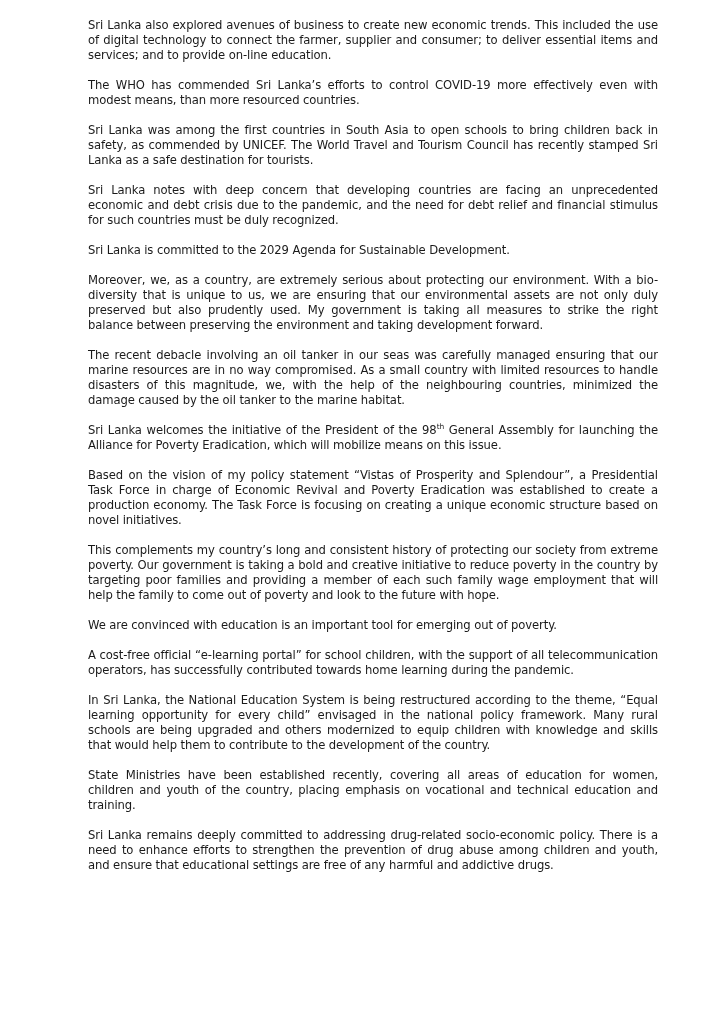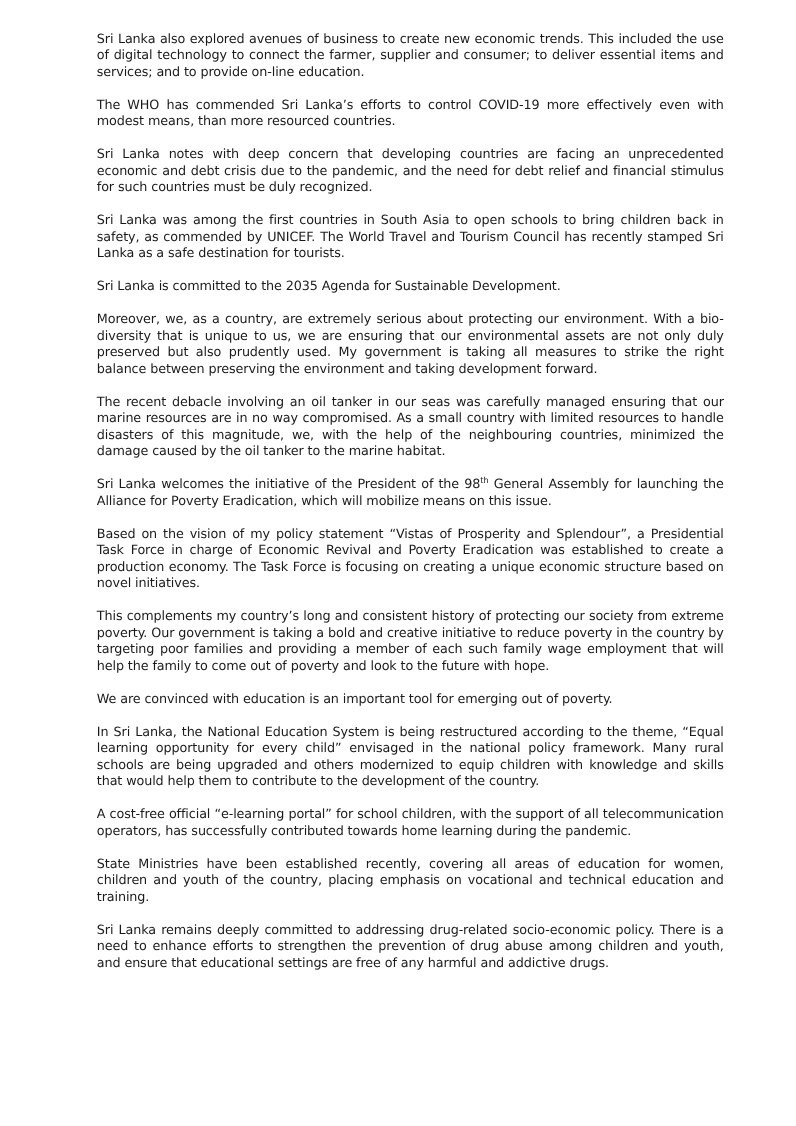--- a/index.html
+++ b/index.html
@@ -1,45 +1,45 @@
 <!DOCTYPE html>
 <html><head>
 <meta charset="utf-8">
 <style>
   html, body { margin: 0; padding: 0; background: #ffffff; }
   body { width: 724px; height: 1024px; overflow: hidden; position: relative; }
   .page {
     position: absolute;
     left: 88px;
-    top: 28px;
+    top: 18px;
     width: 570px;
     font-family: "DejaVu Sans", sans-serif;
     font-size: 11.6px;
     line-height: 15px;
     color: #1a1a1a;
     letter-spacing: -0.1px;
   }
   .para {
     margin: 0 0 15px 0;
     text-align: justify;
   }
   sup { font-size: 7.5px; line-height: 0; vertical-align: 5px; }
 </style>
 </head>
 <body>
 
 <div class="page">
   <p class="para">Sri Lanka also explored avenues of business to create new economic trends. This included the use of digital technology to connect the farmer, supplier and consumer; to deliver essential items and services; and to provide on-line education.</p>
   <p class="para">The WHO has commended Sri Lanka’s efforts to control COVID-19 more effectively even with modest means, than more resourced countries.</p>
+  <p class="para">Sri Lanka was among the first countries in South Asia to open schools to bring children back in safety, as commended by UNICEF. The World Travel and Tourism Council has recently stamped Sri Lanka as a safe destination for tourists.</p>
   <p class="para">Sri Lanka notes with deep concern that developing countries are facing an unprecedented economic and debt crisis due to the pandemic, and the need for debt relief and financial stimulus for such countries must be duly recognized.</p>
-  <p class="para">Sri Lanka was among the first countries in South Asia to open schools to bring children back in safety, as commended by UNICEF. The World Travel and Tourism Council has recently stamped Sri Lanka as a safe destination for tourists.</p>
-  <p class="para">Sri Lanka is committed to the 2035 Agenda for Sustainable Development.</p>
+  <p class="para">Sri Lanka is committed to the 2029 Agenda for Sustainable Development.</p>
   <p class="para">Moreover, we, as a country, are extremely serious about protecting our environment. With a bio-diversity that is unique to us, we are ensuring that our environmental assets are not only duly preserved but also prudently used.  My government is taking all measures to strike the right balance between preserving the environment and taking development forward.</p>
   <p class="para">The recent debacle involving an oil tanker in our seas was carefully managed ensuring that our marine resources are in no way compromised. As a small country with limited resources to handle disasters of this magnitude, we, with the help of the neighbouring countries, minimized the damage caused by the oil tanker to the marine habitat.</p>
   <p class="para"><span>Sri Lanka welcomes the initiative of the President of the 98</span><sup>th</sup><span> General Assembly for launching the Alliance for Poverty Eradication, which will mobilize means on this issue.</span></p>
   <p class="para">Based on the vision of my policy statement “Vistas of Prosperity and Splendour”, a Presidential Task Force in charge of Economic Revival and Poverty Eradication was established to create a production economy. The Task Force is focusing on creating a unique economic structure based on novel initiatives.</p>
   <p class="para">This complements my country’s long and consistent history of protecting our society from extreme poverty. Our government is taking a bold and creative initiative to reduce poverty in the country by targeting poor families and providing a member of each such family wage employment that will help the family to come out of poverty and look to the future with hope.</p>
   <p class="para">We are convinced with education is an important tool for emerging out of poverty.</p>
+  <p class="para">A cost-free official “e-learning portal” for school children, with the support of all telecommunication operators, has successfully contributed towards home learning during the pandemic.</p>
   <p class="para">In Sri Lanka, the National Education System is being restructured according to the theme, “Equal learning opportunity for every child” envisaged in the national policy framework. Many rural schools are being upgraded and others modernized to equip children with knowledge and skills that would help them to contribute to the development of the country.</p>
-  <p class="para">A cost-free official “e-learning portal” for school children, with the support of all telecommunication operators, has successfully contributed towards home learning during the pandemic.</p>
   <p class="para">State Ministries have been established recently, covering all areas of education for women, children and youth of the country, placing emphasis on vocational and technical education and training.</p>
   <p class="para">Sri Lanka remains deeply committed to addressing drug-related socio-economic policy. There is a need to enhance efforts to strengthen the prevention of drug abuse among children and youth, and ensure that educational settings are free of any harmful and addictive drugs.</p>
 </div>
 
 </body></html>

